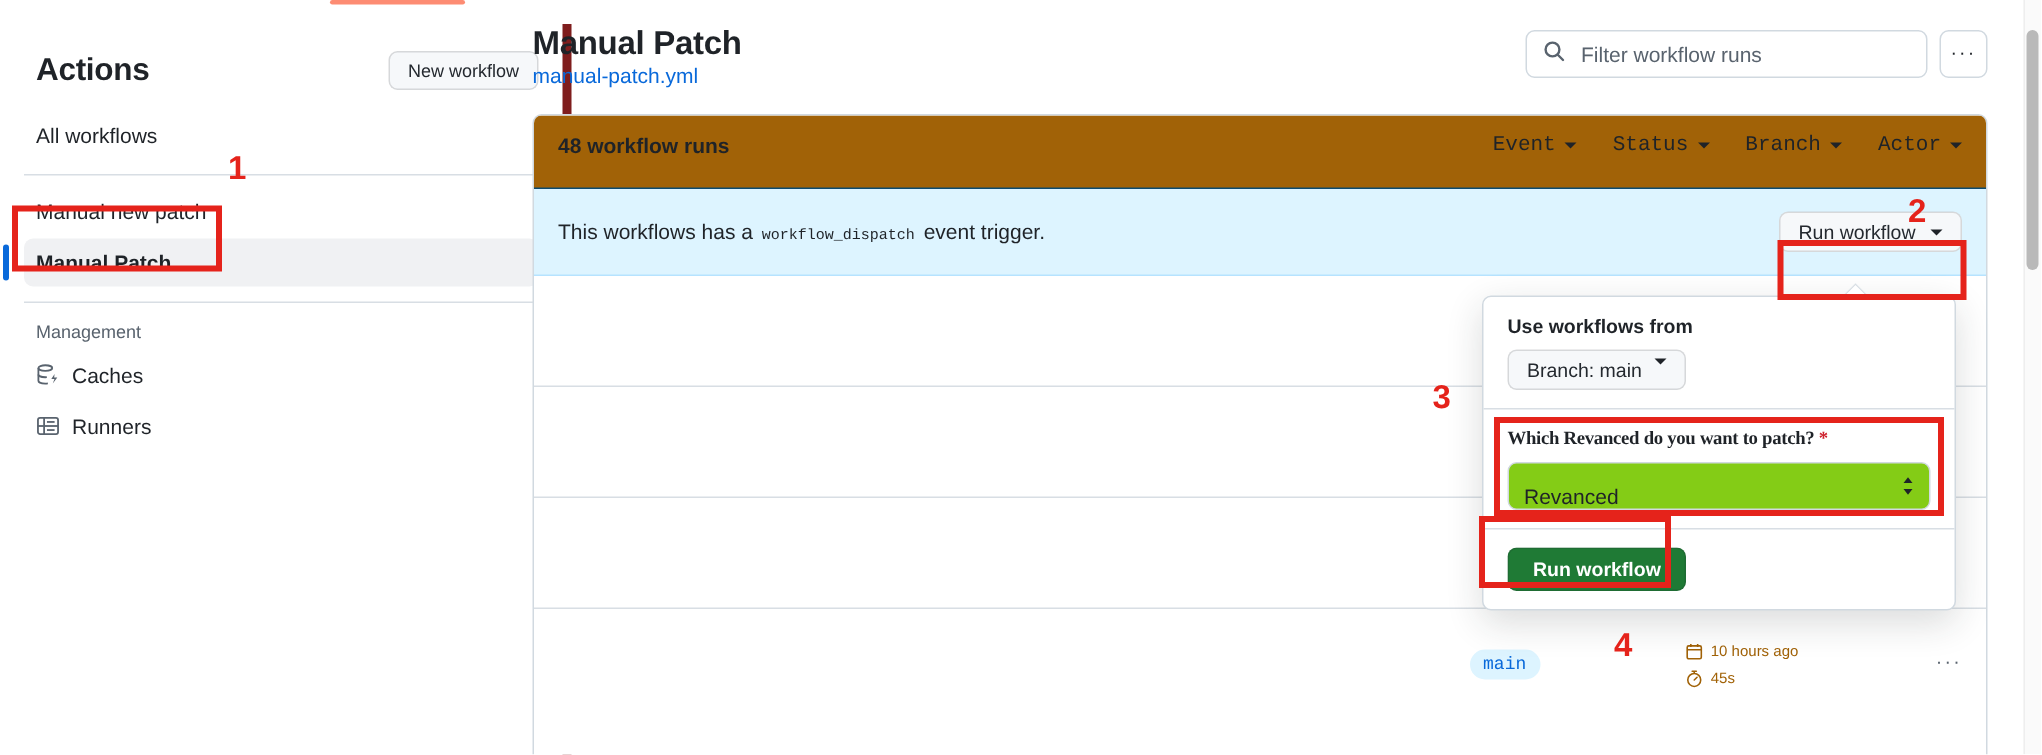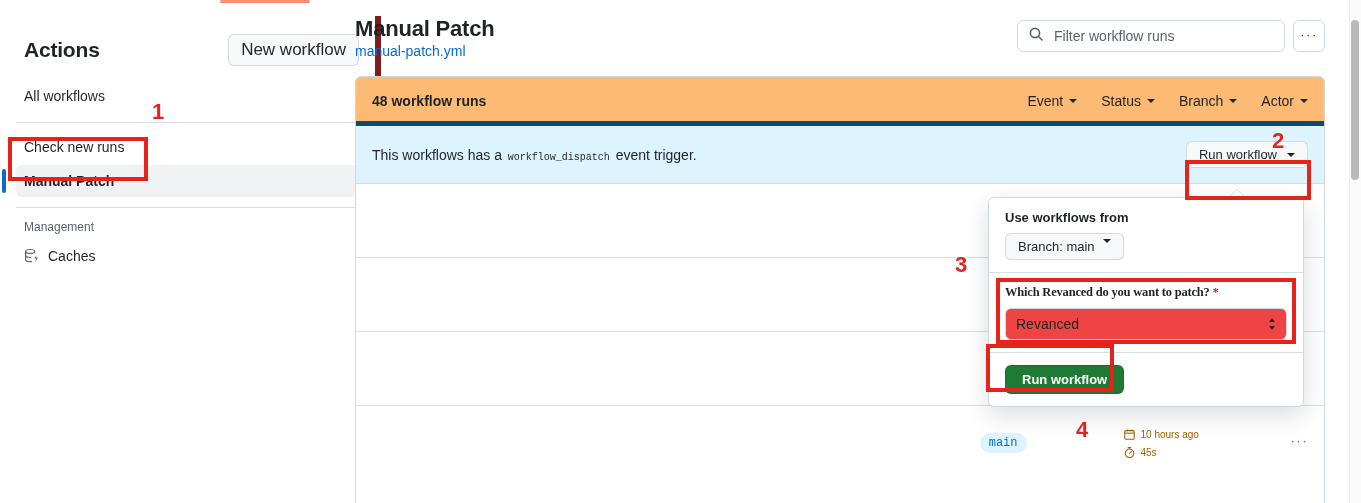--- a/index.html
+++ b/index.html
@@ -34,21 +34,21 @@
   }
   .sidebar-head {
     display: flex; align-items: center; justify-content: space-between;
     padding: 18px 0 12px 0;
   }
   .sidebar-title {
     font-size: 21px; font-weight: 700; letter-spacing: -0.2px; color: #1f2328;
     margin-left: 8px;
   }
   .new-workflow-btn {
-    font-size: 17px; color: #24292f; background: #f6f8fa;
+    font-size: 12px; color: #24292f; background: #f6f8fa;
     border: 1px solid rgba(31,35,40,0.15); border-radius: 6px;
     padding: 5px 12px; cursor: pointer; white-space: nowrap;
     font-family: "Liberation Sans", sans-serif;
   }
   .nav-list { list-style: none; margin: 0; padding: 0; }
   .nav-item {
     position: relative;
     display: flex; align-items: center; gap: 8px;
     font-size: 14px; color: #1f2328;
     padding: 6px 8px; margin: 2px 0; border-radius: 6px;
@@ -104,26 +104,26 @@
   }
 
   
   .runs-box {
     margin-top: 16px;
     border: 1px solid #d1d9e0; border-radius: 6px;
     background: #ffffff; overflow: hidden;
     height: 500px;
   }
   .runs-header {
-    display: flex; align-items: flex-end; justify-content: space-between;
-    background: #fdba74; border-bottom: 5px solid #0c4a6e;
+    display: flex; align-items: flex-start; justify-content: space-between;
+    background: #a16207; border-bottom: 1px solid #0c4a6e;
     padding: 12px 16px; height: 49px;
   }
   .runs-count { font-size: 14px; font-weight: 600; color: #1f2328; }
-  .filters { display: flex; align-items: center; gap: 24px; }
+  .filters { display: flex; align-items: center; gap: 24px; font-family: Liberation Mono, monospace; }
   .filter {
     font-size: 14px; color: #1f2328; cursor: pointer;
     display: inline-flex; align-items: center; gap: 4px;
   }
   .caret {
     width: 0; height: 0; border-left: 4px solid transparent;
     border-right: 4px solid transparent; border-top: 4px solid #1f2328;
     display: inline-block; margin-left: 2px;
   }
 
@@ -191,23 +191,23 @@
     border: 1px solid rgba(31,35,40,0.15); border-radius: 6px;
     padding: 5px 12px; cursor: pointer;
   }
   .input-label {
     font-family: Liberation Serif, serif; font-size: 12.5px;
     font-weight: 700; color: #1f2328; letter-spacing: -0.2px;
   }
   .req-star { color: #cf222e; }
   .wf-select {
     margin-top: 8px; width: 100%; height: 32px;
-    border: 1px solid #d1d9e0; border-radius: 6px; background: #ef4444;
+    border: 1px solid #d1d9e0; border-radius: 6px; background: #84cc16;
     font-size: 14px; color: #1f2328; padding: 0 28px 0 10px;
-    display: flex; align-items: center; cursor: pointer; position: relative;
+    display: flex; align-items: flex-end; cursor: pointer; position: relative;
   }
   .wf-select .arrows {
     position: absolute; right: 9px; top: 50%; transform: translateY(-50%);
     font-size: 11px; line-height: 7px; color: #1f2328;
     display: flex; flex-direction: column; gap: 1px;
   }
   .green-btn {
     background: #1f7a35; color: #ffffff; font-size: 13px; font-weight: 600;
     border: 1px solid rgba(31,35,40,0.15); border-radius: 6px;
     padding: 6px 16px; cursor: pointer;
@@ -243,38 +243,50 @@
       <div class="sidebar-title">Actions</div>
       <button class="new-workflow-btn">New workflow</button>
     </div>
 
     <ul class="nav-list">
       <li class="nav-item">
         <span>All workflows</span>
       </li>
       <li class="nav-sep"></li>
       <li class="nav-item">
-        <span>Check new runs</span>
+        <span>Manual new patch</span>
       </li>
       <li class="nav-item selected">
         <span>Manual Patch</span>
       </li>
       <li class="nav-sep"></li>
       <li class="nav-group-title">Management</li>
       <li class="nav-item">
         <span class="nav-icon">
           <svg width="16" height="16" viewBox="0 0 16 16" fill="none" stroke="currentColor" stroke-width="1.2">
             <ellipse cx="6.2" cy="3.4" rx="4.6" ry="1.9"></ellipse>
             <path d="M1.6 3.4v8.4c0 1.05 2.06 1.9 4.6 1.9 .6 0 1.17-.05 1.7-.13"></path>
             <path d="M1.6 7.6c0 1.05 2.06 1.9 4.6 1.9 .35 0 .7-.02 1.02-.05"></path>
             <path d="M12.4 7.4 10.2 10.6h2.1l-1.1 3 3-3.9h-2.1z" fill="currentColor" stroke="none"></path>
           </svg>
         </span>
         <span>Caches</span>
       </li>
+      <li class="nav-item">
+        <span class="nav-icon">
+          <svg width="16" height="16" viewBox="0 0 16 16" fill="none" stroke="currentColor" stroke-width="1.2">
+            <rect x="1.3" y="2.6" width="13.4" height="10.8" rx="1.4"></rect>
+            <line x1="1.3" y1="8" x2="14.7" y2="8"></line>
+            <line x1="5.4" y1="2.6" x2="5.4" y2="13.4"></line>
+            <line x1="7.3" y1="5.3" x2="12.4" y2="5.3"></line>
+            <line x1="7.3" y1="10.7" x2="12.4" y2="10.7"></line>
+          </svg>
+        </span>
+        <span>Runners</span>
+      </li>
     </ul>
   </aside>
 
   <section class="main">
     <div class="main-head">
       <div>
         <div class="page-title">Manual Patch</div>
         <a class="page-subtitle">manual-patch.yml</a>
       </div>
       <div class="head-right">

